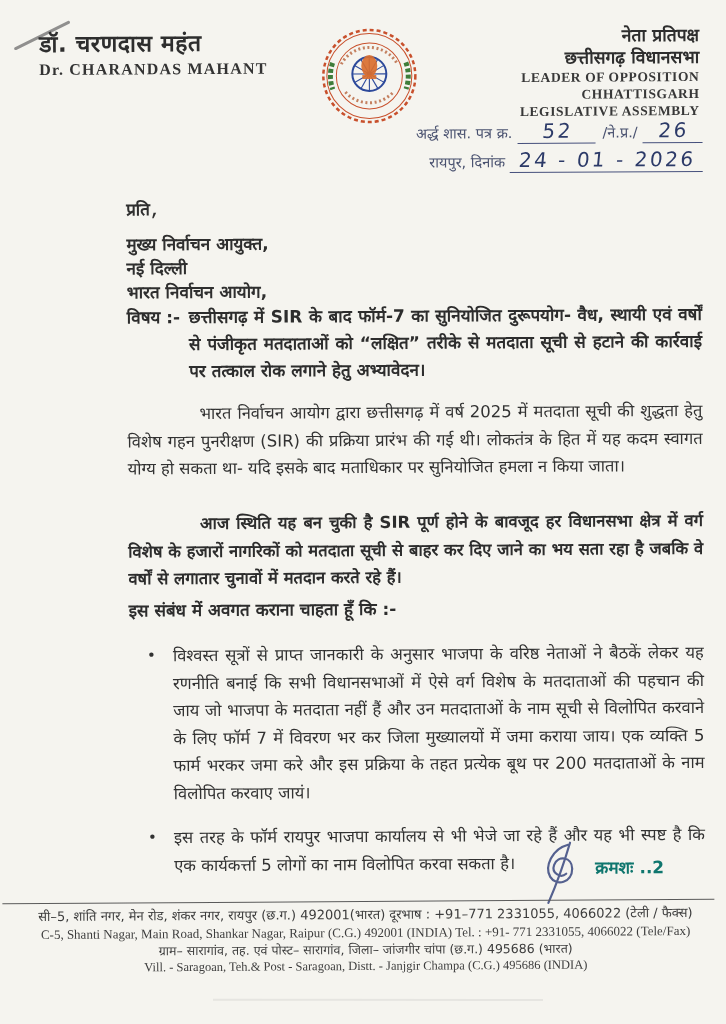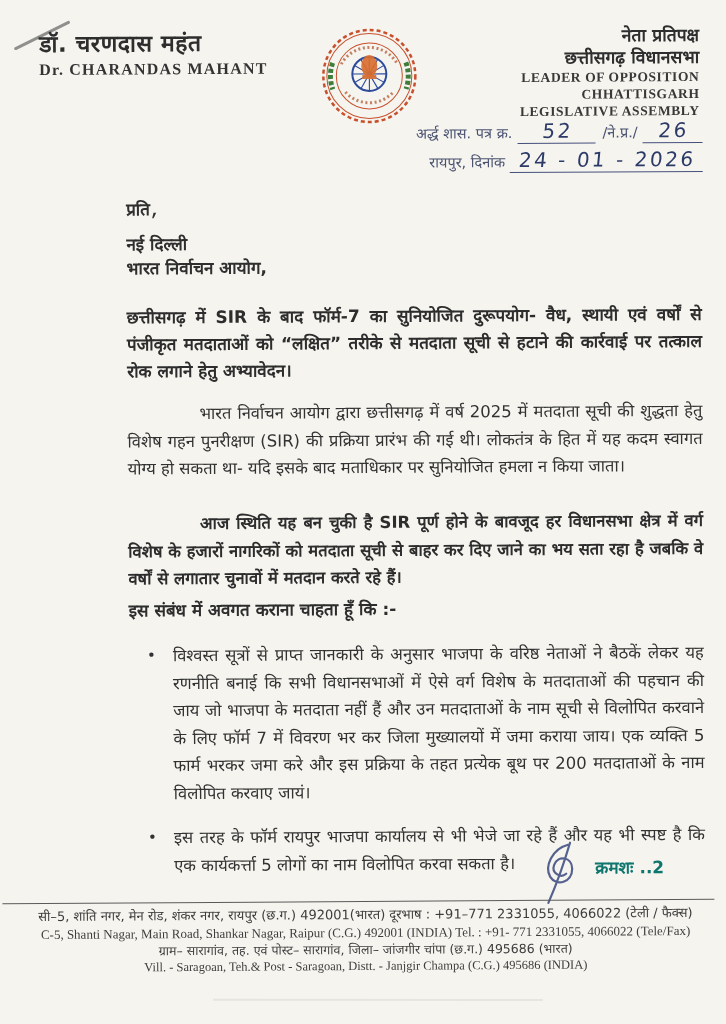--- a/index.html
+++ b/index.html
@@ -167,25 +167,27 @@
     <span class="hw hw-year">26</span>
   </div>
 
   <div class="ref-row ref-row2">
     <span>रायपुर, दिनांक</span>
     <span class="hw hw-date">24 - 01 - 2026</span>
   </div>
 
   <div class="recipient">
     <div class="to">प्रति,</div>
+    <div class="line">मुख्य निर्वाचन आयुक्त,</div>
     <div class="line">नई दिल्ली</div>
     <div class="line">भारत निर्वाचन आयोग,</div>
   </div>
 
   <div class="subject">
+    <span class="subject-label">विषय :-</span>
     <span class="subject-text">छत्तीसगढ़ में SIR के बाद फॉर्म-7 का सुनियोजित दुरूपयोग- वैध, स्थायी एवं वर्षों से पंजीकृत मतदाताओं को “लक्षित” तरीके से मतदाता सूची से हटाने की कार्रवाई पर तत्काल रोक लगाने हेतु अभ्यावेदन।</span>
   </div>
 
   <div class="para para-indent para1">भारत निर्वाचन आयोग द्वारा छत्तीसगढ़ में वर्ष 2025 में मतदाता सूची की शुद्धता हेतु विशेष गहन पुनरीक्षण (SIR) की प्रक्रिया प्रारंभ की गई थी। लोकतंत्र के हित में यह कदम स्वागत योग्य हो सकता था- यदि इसके बाद मताधिकार पर सुनियोजित हमला न किया जाता।</div>
   <div class="para para-indent para2">आज स्थिति यह बन चुकी है SIR पूर्ण होने के बावजूद हर विधानसभा क्षेत्र में वर्ग विशेष के हजारों नागरिकों को मतदाता सूची से बाहर कर दिए जाने का भय सता रहा है जबकि वे वर्षों से लगातार चुनावों में मतदान करते रहे हैं।</div>
   <div class="lead-in">इस संबंध में अवगत कराना चाहता हूँ कि :-</div>
 
   <div class="bullet bullet1">
     <span class="bullet-dot">•</span>
     <span class="bullet-text">विश्वस्त सूत्रों से प्राप्त जानकारी के अनुसार भाजपा के वरिष्ठ नेताओं ने बैठकें लेकर यह रणनीति बनाई कि सभी विधानसभाओं में ऐसे वर्ग विशेष के मतदाताओं की पहचान की जाय जो भाजपा के मतदाता नहीं हैं और उन मतदाताओं के नाम सूची से विलोपित करवाने के लिए फॉर्म 7 में विवरण भर कर जिला मुख्यालयों में जमा कराया जाय। एक व्यक्ति 5 फार्म भरकर जमा करे और इस प्रक्रिया के तहत प्रत्येक बूथ पर 200 मतदाताओं के नाम विलोपित करवाए जायं।</span>

